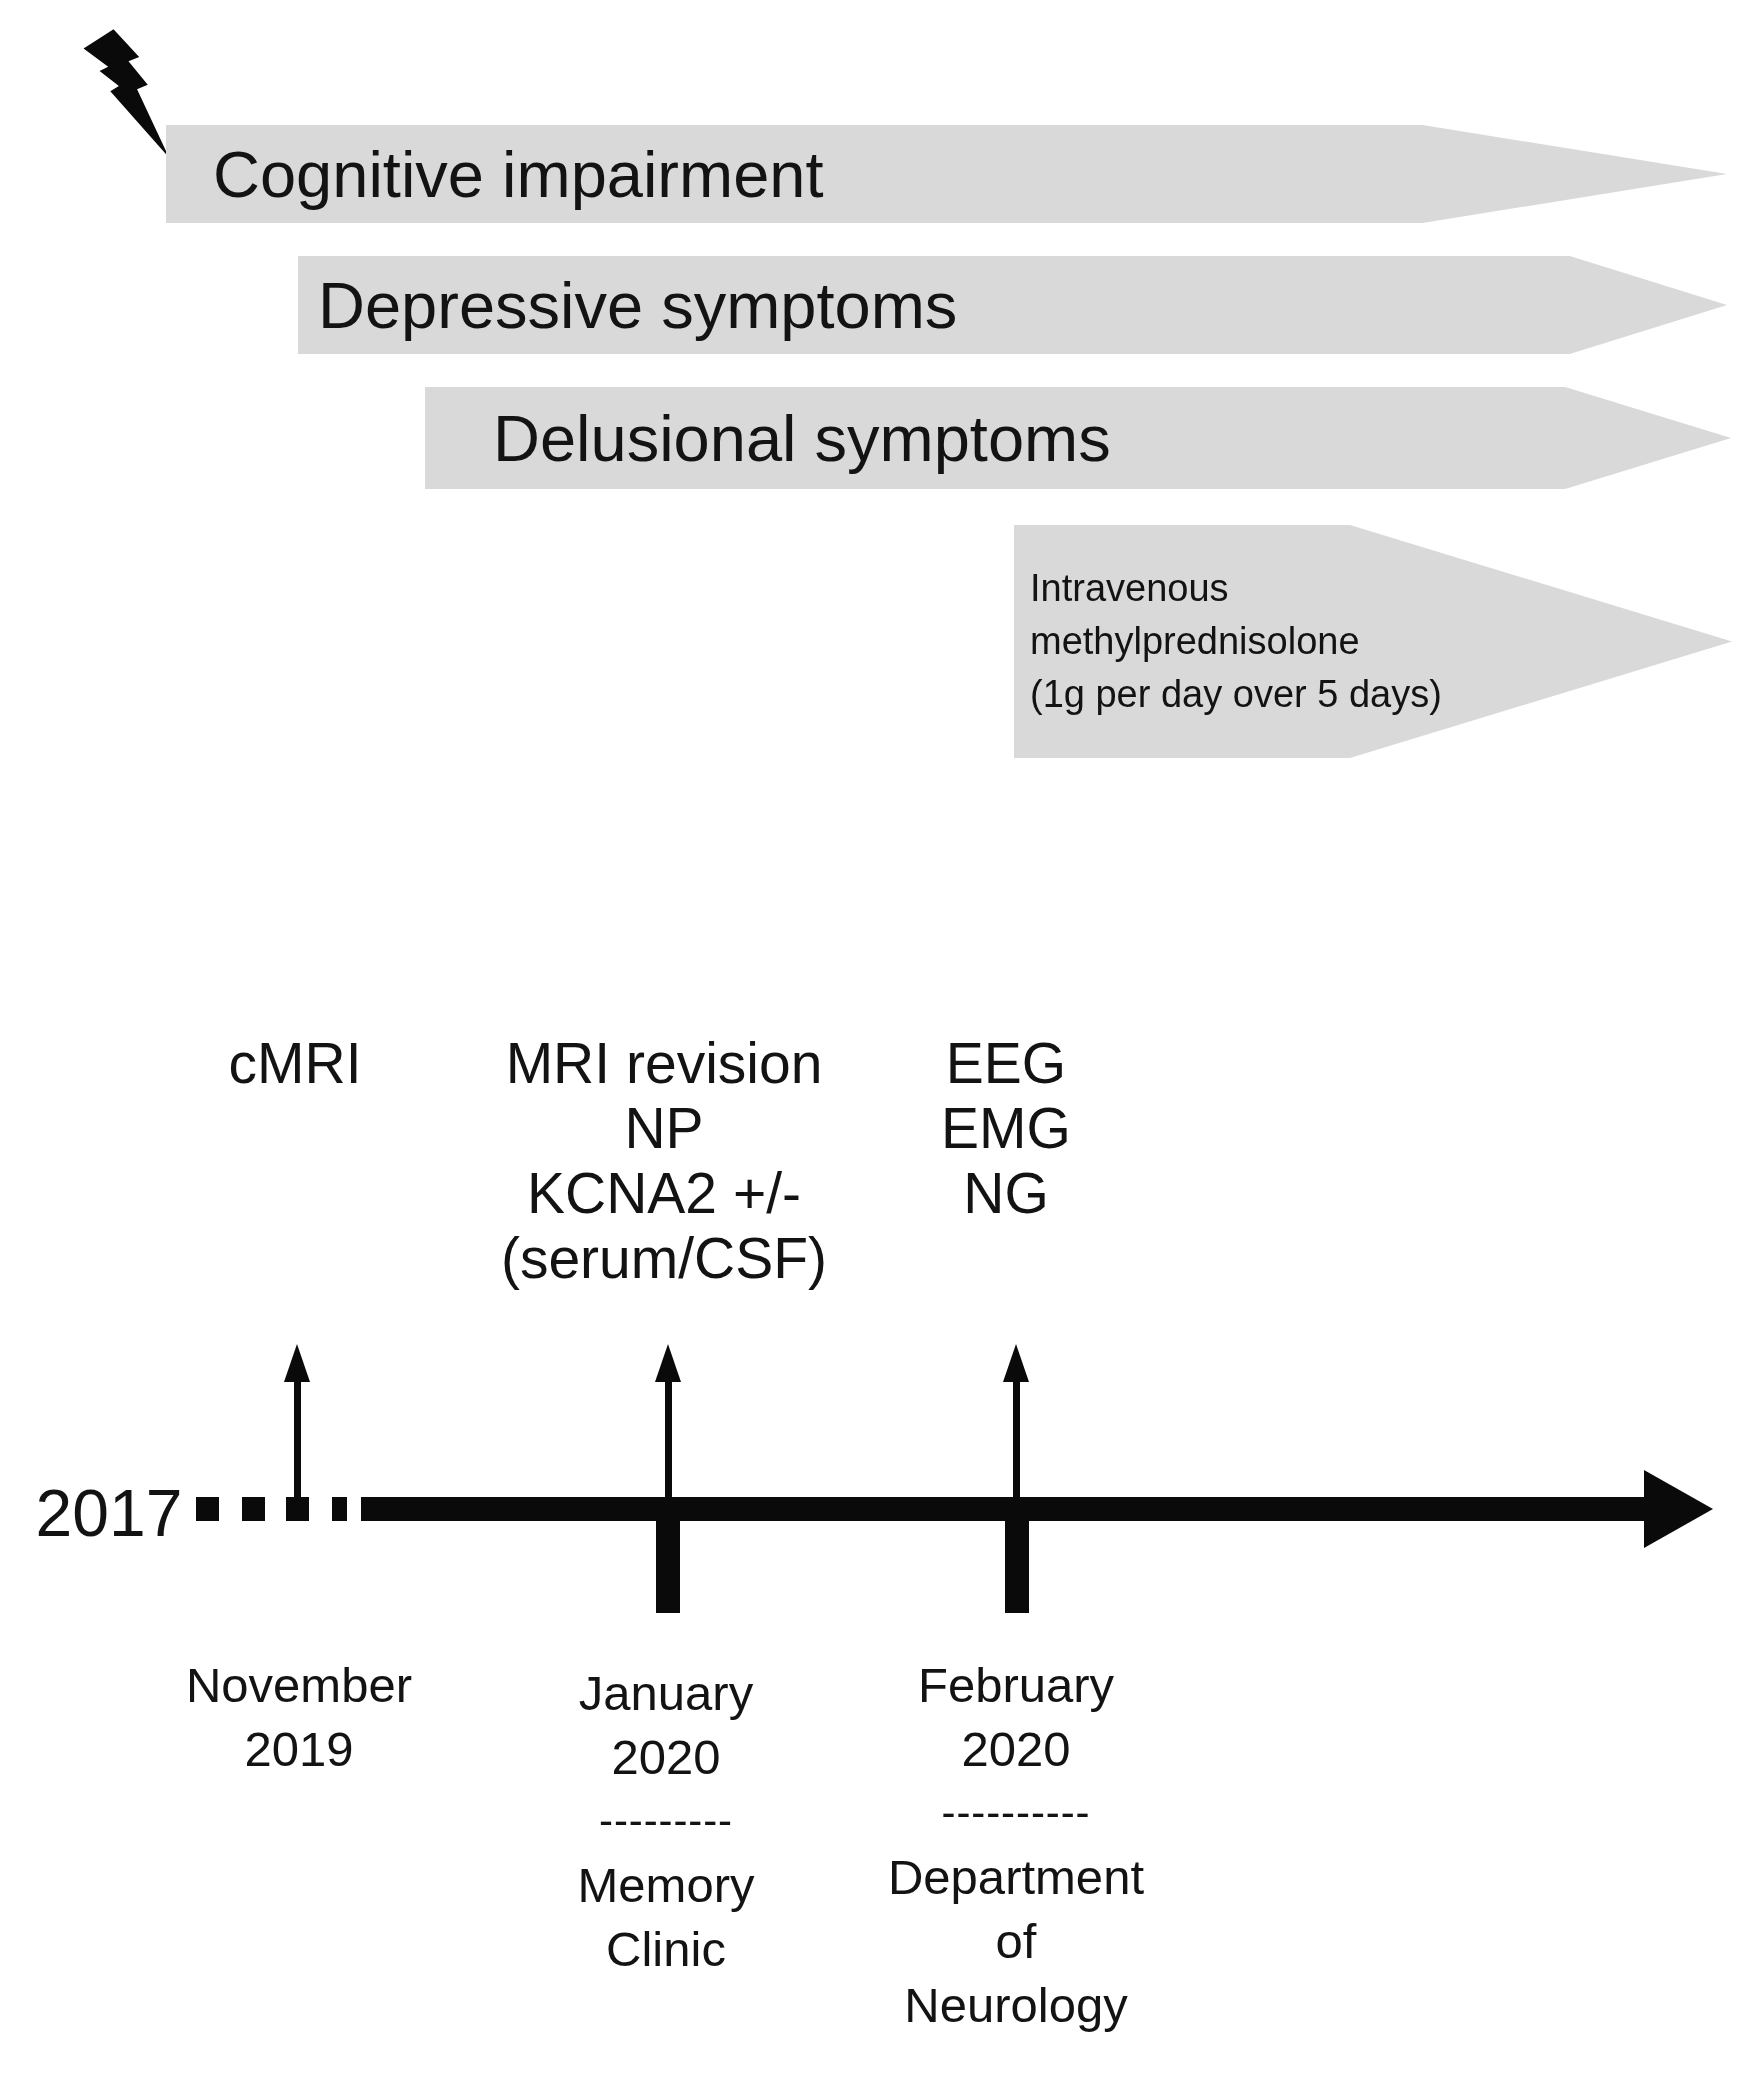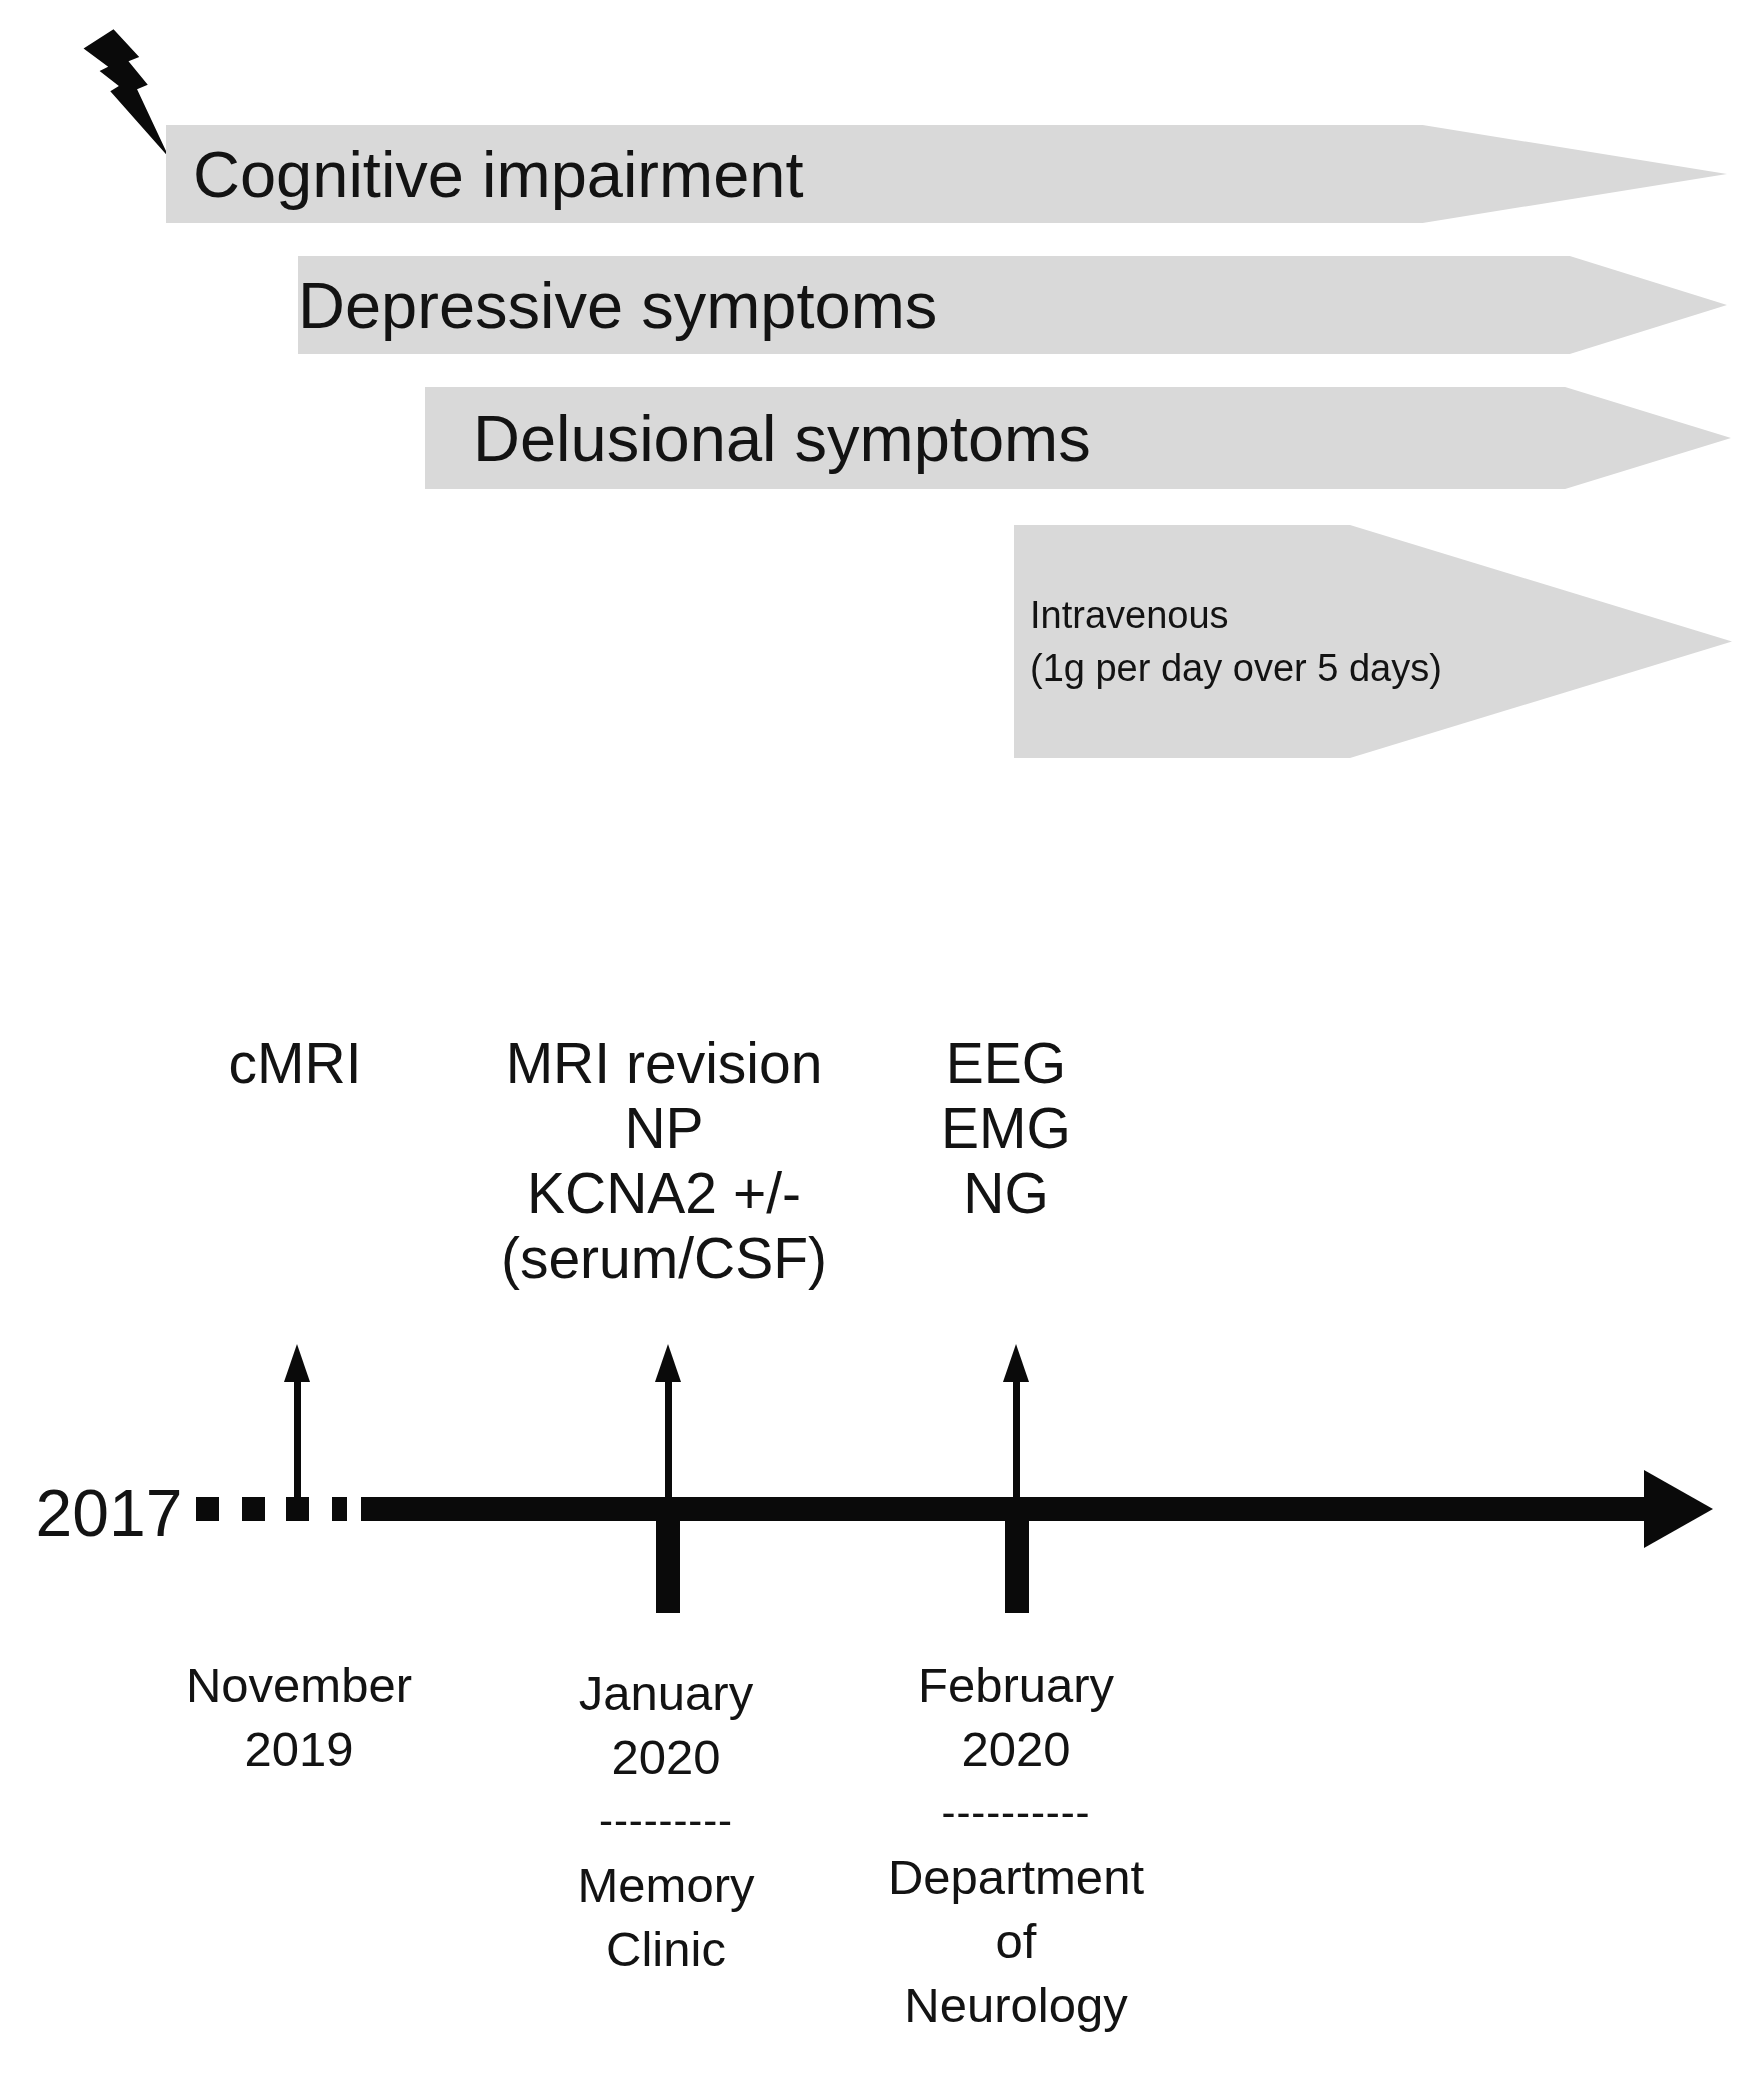--- a/index.html
+++ b/index.html
@@ -18,20 +18,21 @@
     background:#d9d9d9;
     display:flex;
     align-items:center;
     box-sizing:border-box;
   }
   .banner-label{
     font-size:65px;
     line-height:1;
     color:#131313;
     white-space:nowrap;
+    margin-left:20px;
   }
   #banner-1{left:166px;top:125px;width:1561px;height:98px;
     clip-path:polygon(0 0,80.5% 0,100% 50%,80.5% 100%,0 100%);
     padding-left:27px;}
   #banner-2{left:298px;top:256px;width:1429px;height:98px;
     clip-path:polygon(0 0,89% 0,100% 50%,89% 100%,0 100%);
     }
   #banner-3{left:425px;top:387px;width:1306px;height:102px;
     clip-path:polygon(0 0,87.3% 0,100% 50%,87.3% 100%,0 100%);
     padding-left:48px;}
@@ -99,20 +100,21 @@
   <div id="banner-2" class="banner">
     <span class="banner-label">Depressive symptoms</span>
   </div>
   <div id="banner-3" class="banner">
     <span class="banner-label">Delusional symptoms</span>
   </div>
 
   <div id="banner-4" class="banner">
     <div class="treatment-text">
       <div>Intravenous</div>
+      <div>methylprednisolone</div>
       <div>(1g per day over 5 days)</div>
     </div>
   </div>
 
   <div class="inv-block" style="left:95px;top:1031px;">
     <div>cMRI</div>
   </div>
   <div class="inv-block" style="left:464px;top:1031px;">
     <div>MRI revision</div>
     <div>NP</div>

